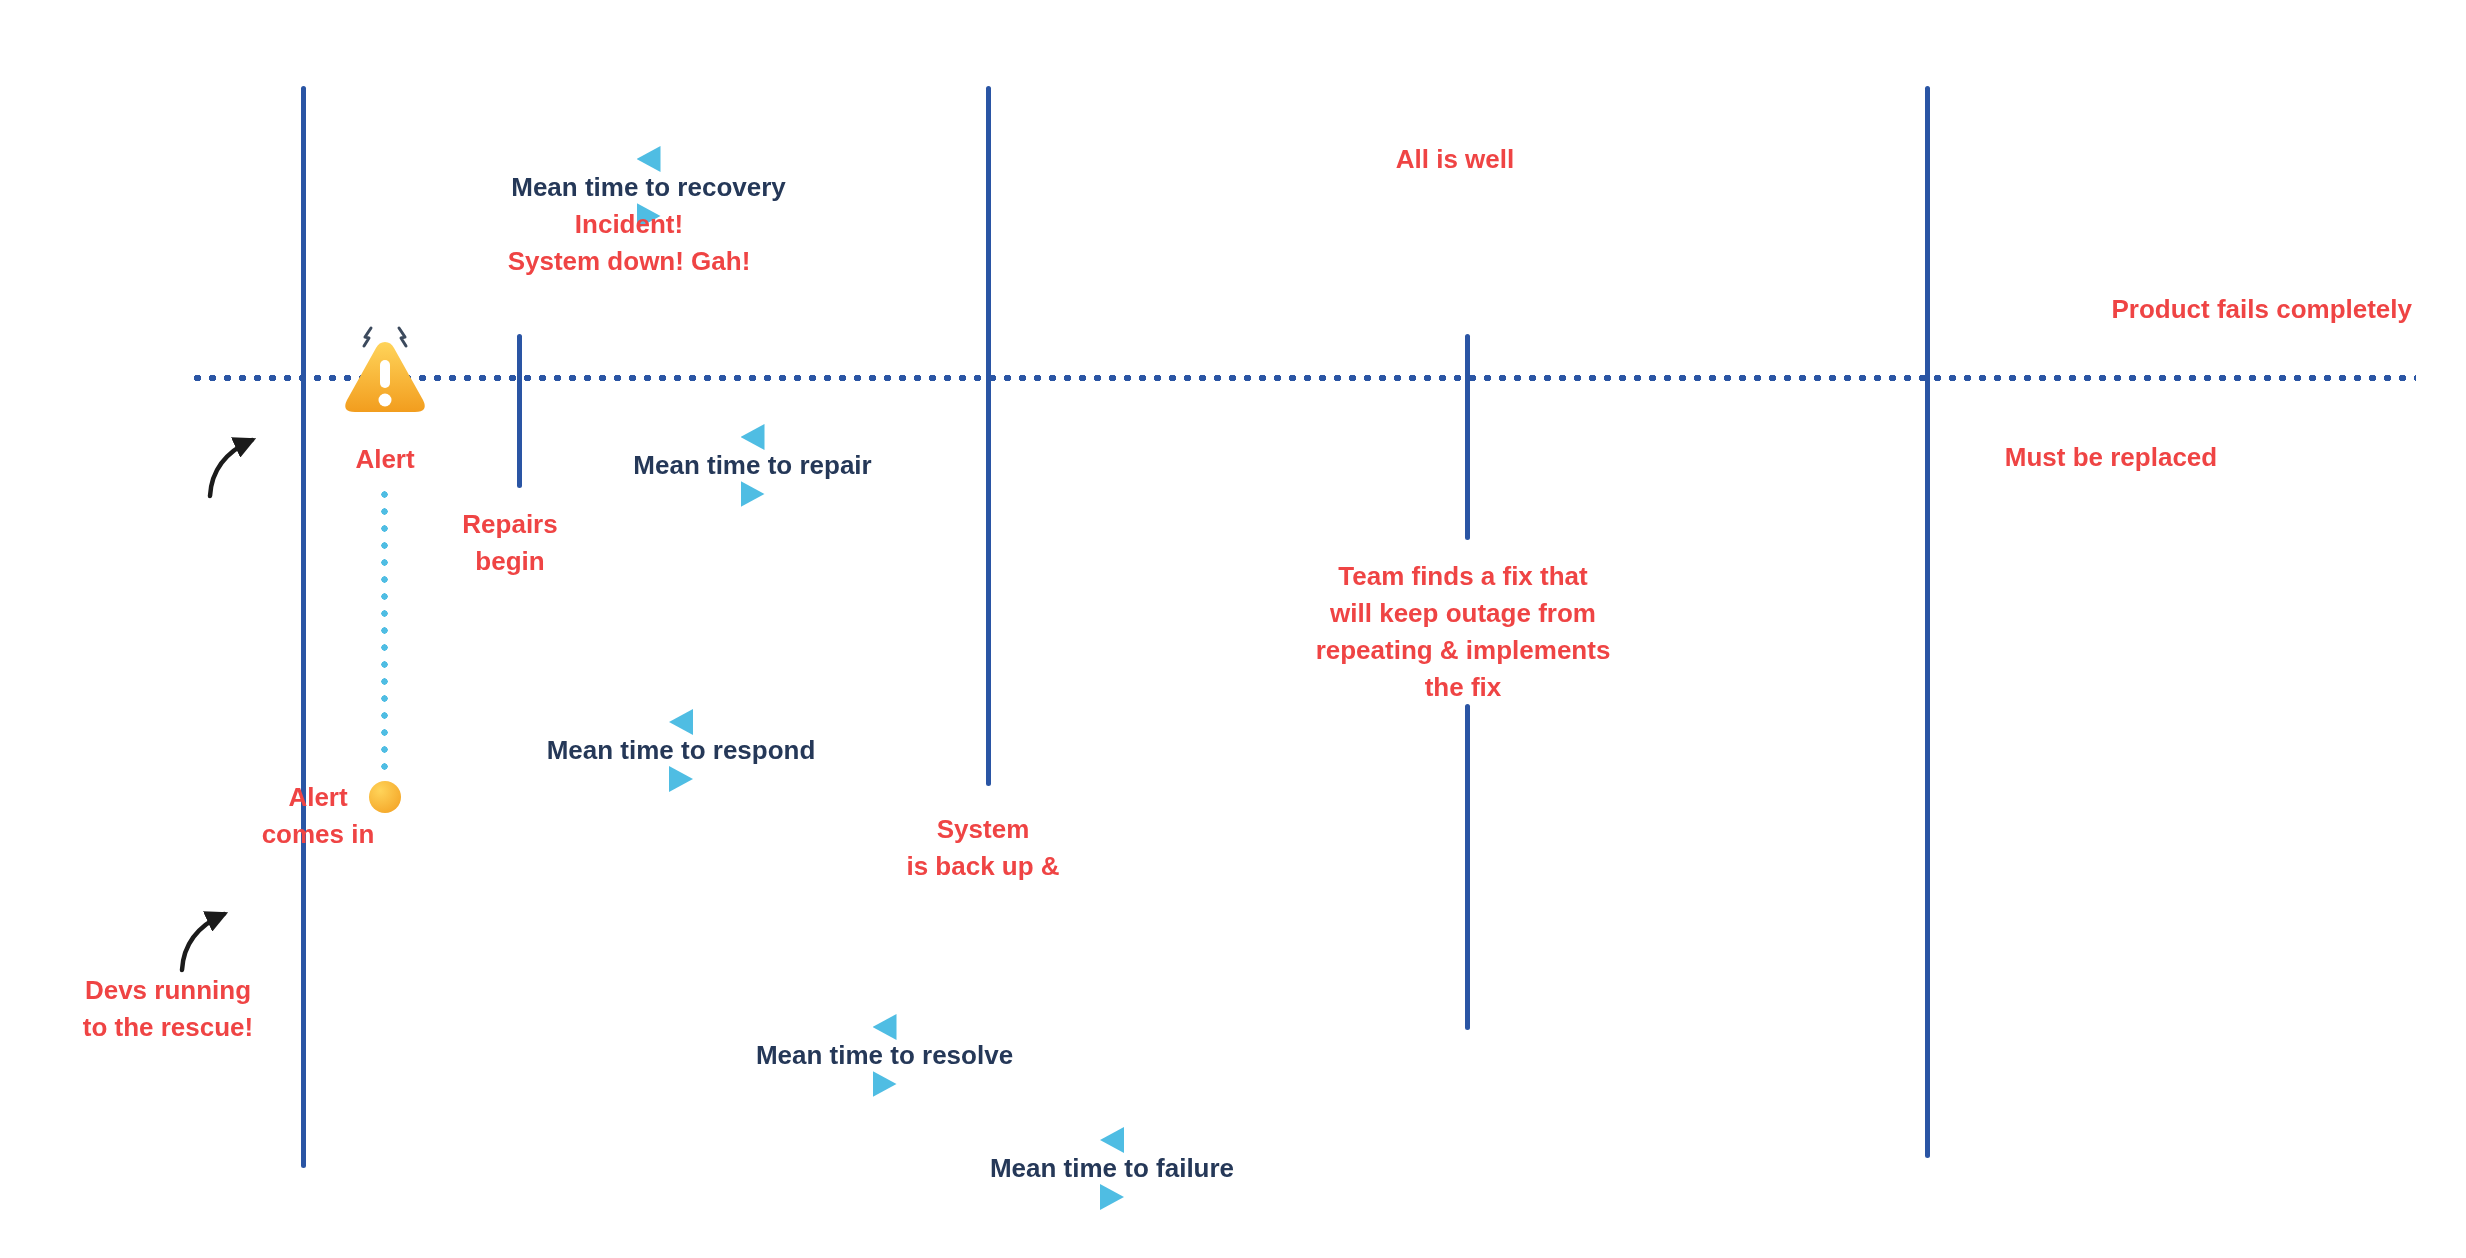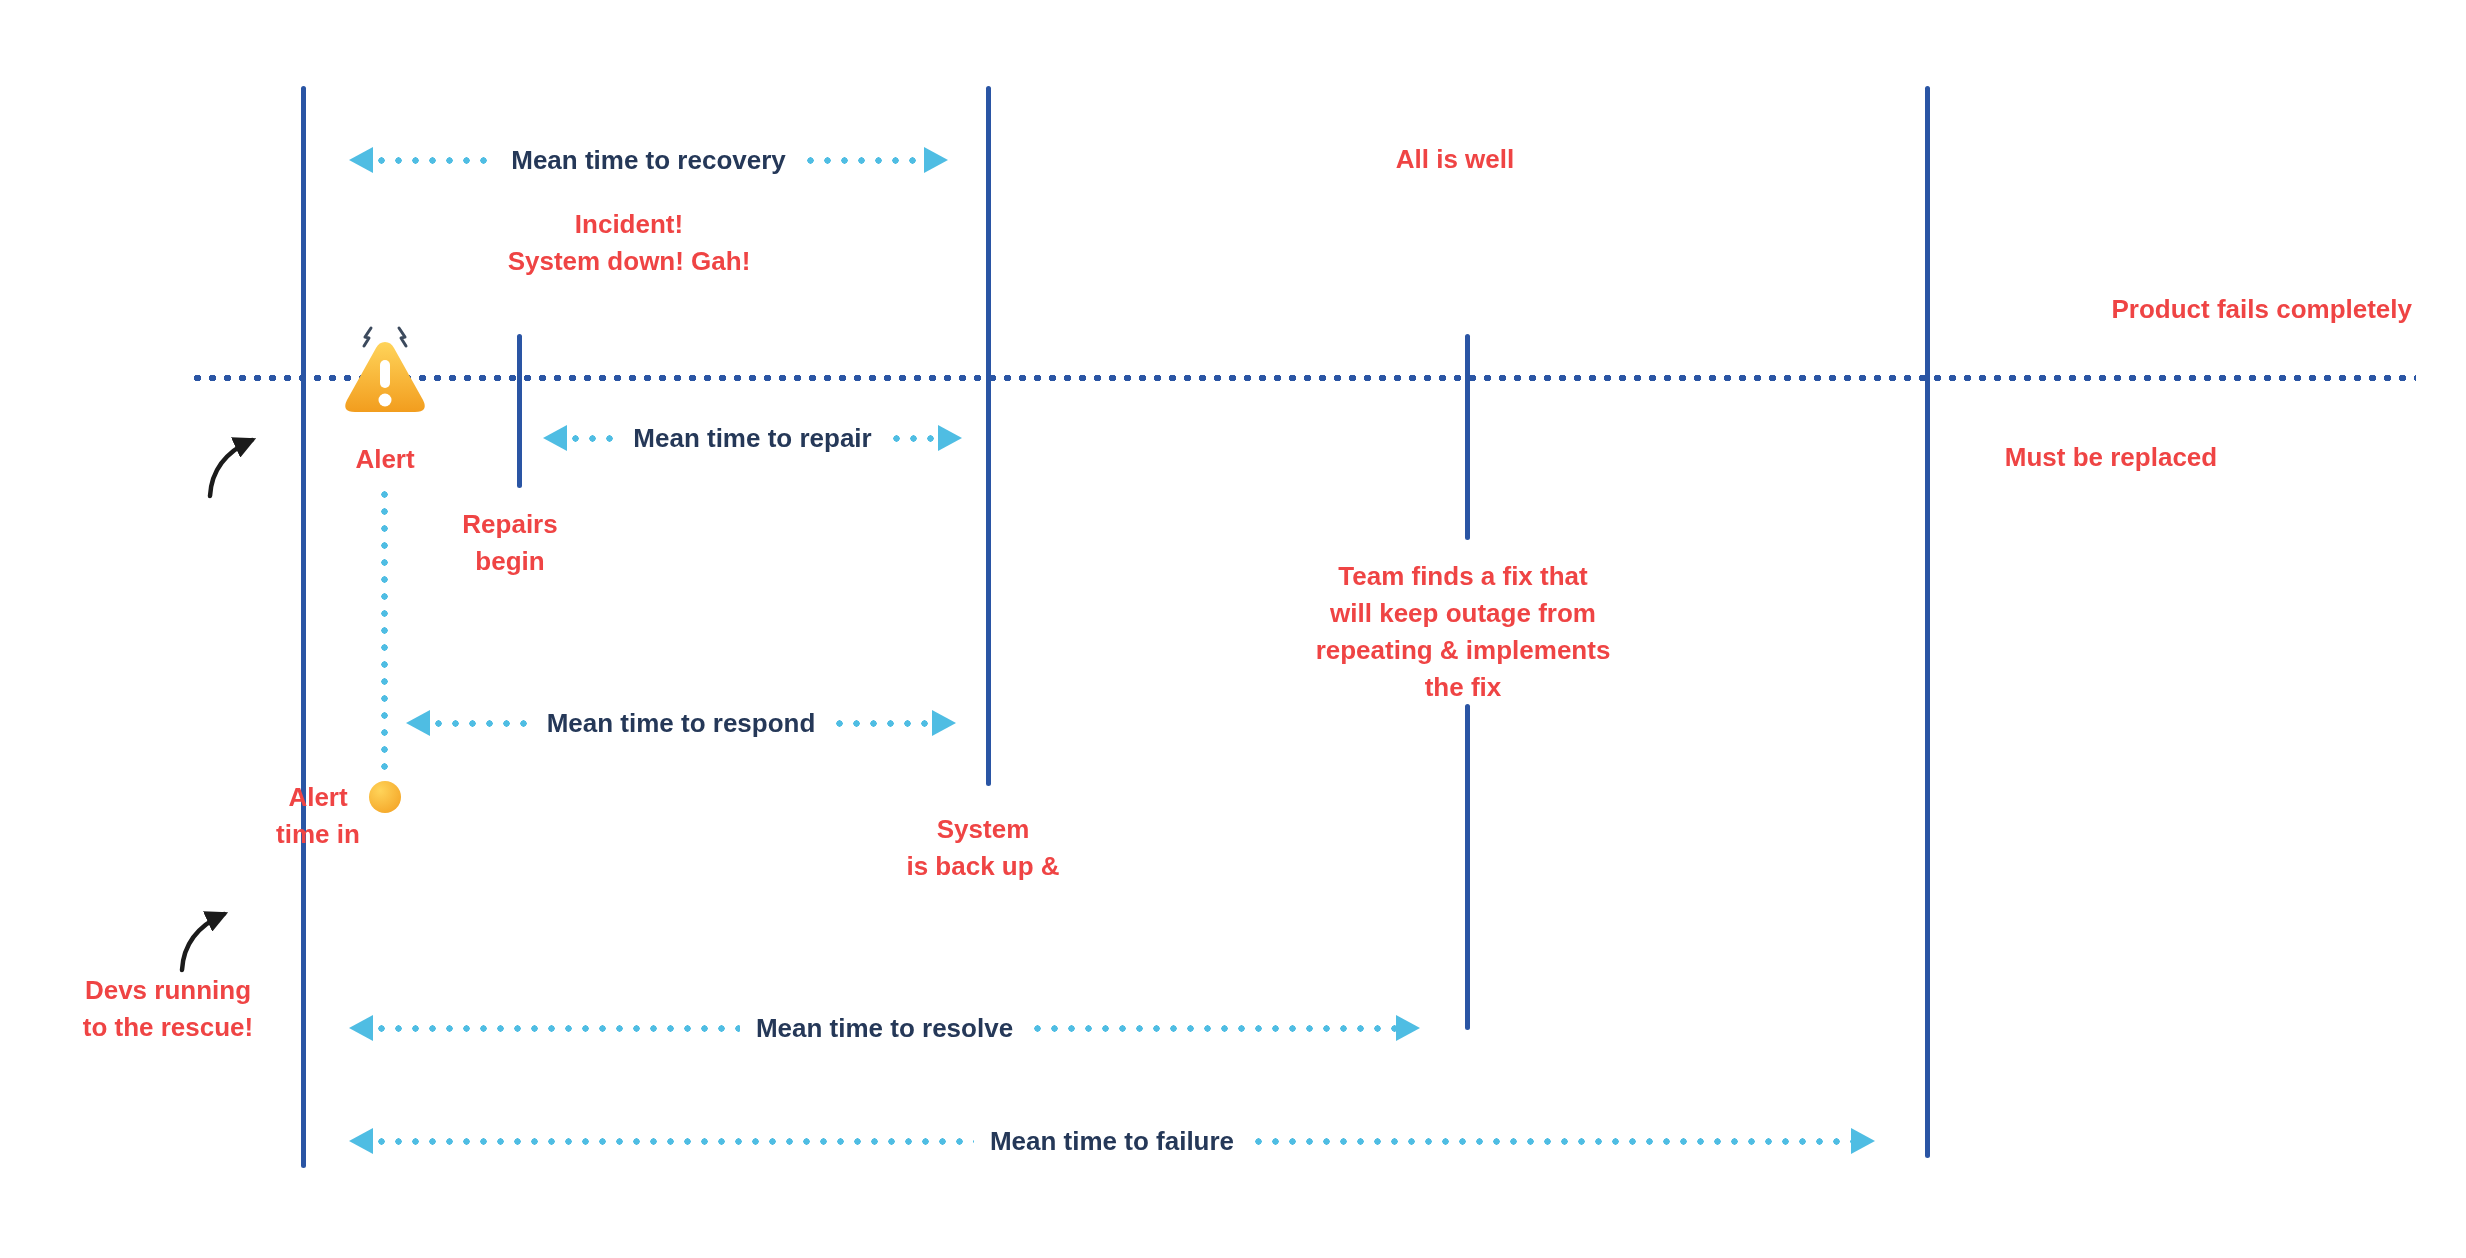--- a/index.html
+++ b/index.html
@@ -37,20 +37,21 @@
     background-size:7px 17px;
     background-repeat:repeat-y;
   }
 
   
   .metric {
     position:absolute;
     display:flex;
     align-items:center;
     height:28px;
+    flex-direction:column;
   }
   .metric .seg {
     flex:1;
     height:7px;
     background-image: radial-gradient(circle 3.2px at center, #4fbde3 98%, rgba(0,0,0,0) 100%);
     background-size:17px 7px;
     background-repeat:repeat-x;
     background-position:left center;
   }
   .metric .tri {
@@ -172,21 +173,21 @@
   </div>
 
   <div class="note" style="left:410px; top:506px; width:200px;">
     <div>Repairs</div>
     <div>begin</div>
   </div>
 
 
   <div class="note" style="left:193px; top:779px; width:250px;">
     <div>Alert</div>
-    <div>time in</div>
+    <div>comes in</div>
   </div>
 
   <div class="note" style="left:1263px; top:558px; width:400px;">
     <div>Team finds a fix that</div>
     <div>will keep outage from</div>
     <div>repeating &amp; implements</div>
     <div>the fix</div>
   </div>
 
   <div class="note" style="left:783px; top:811px; width:400px;">

